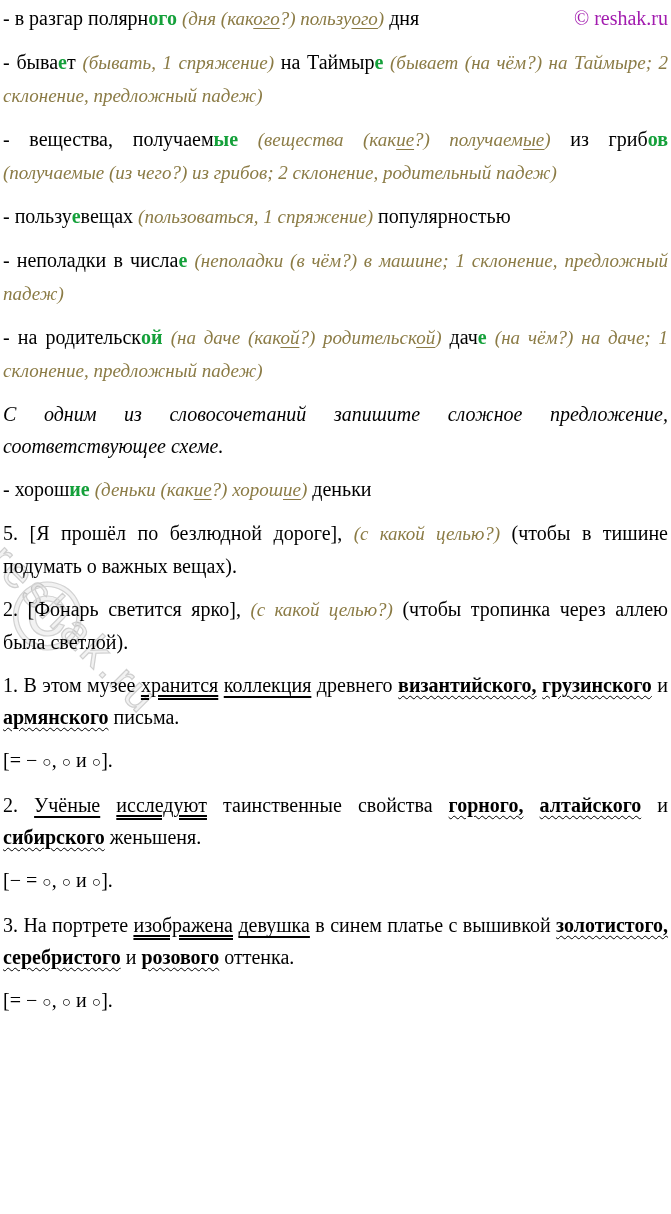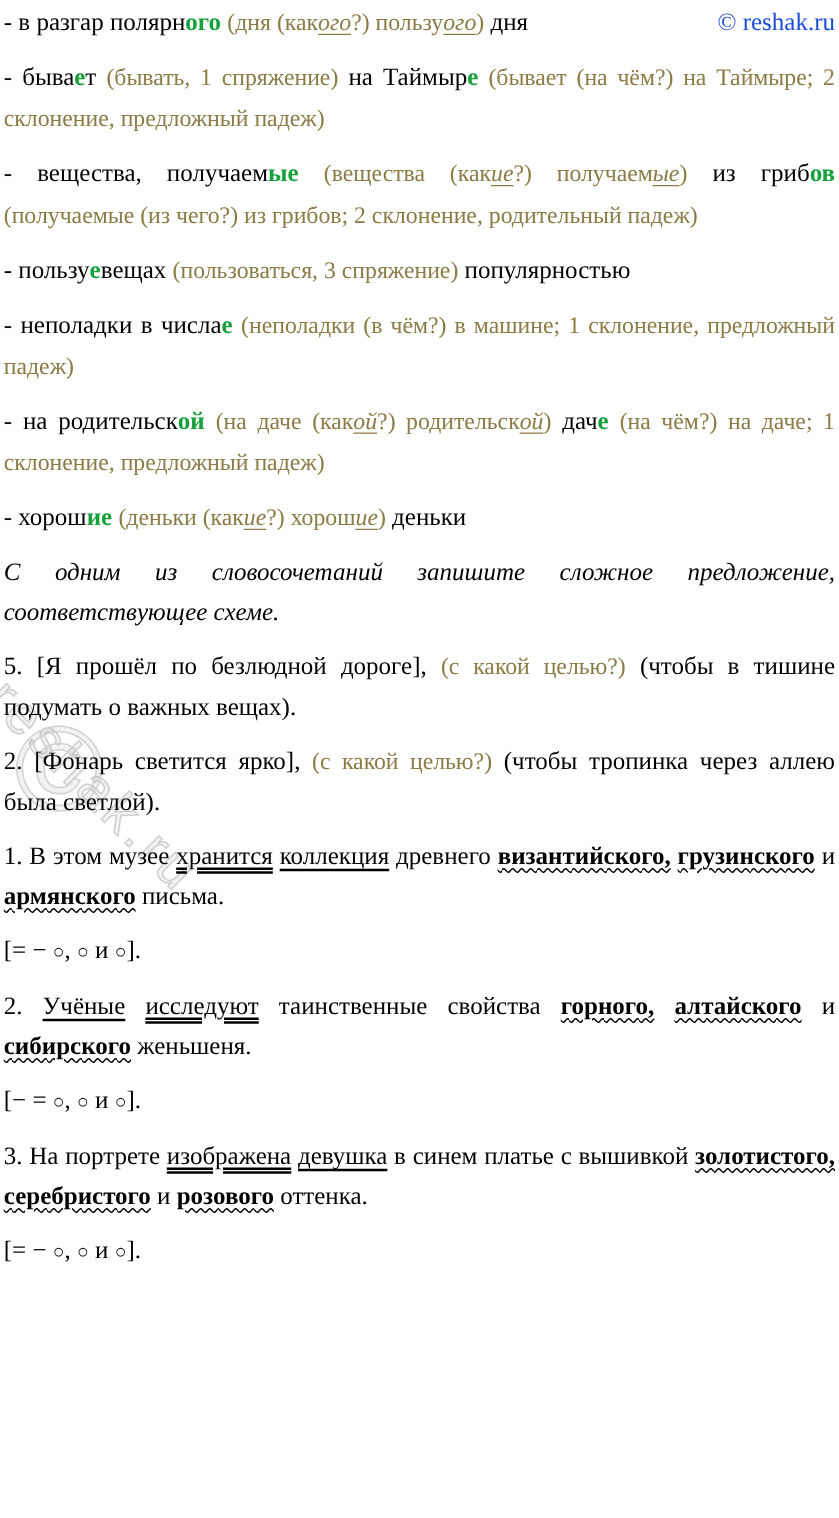--- a/index.html
+++ b/index.html
@@ -19,34 +19,34 @@
   p.para {
     margin: 0 0 11px 0;
     text-align: justify;
   }
   p.para:last-child { margin-bottom: 0; }
   p.scheme { text-align: left; }
 
   
   .r-plain { }
   .r-green { color: var(--green, #14a03a); font-weight: bold; }
-  .r-ann   { color: var(--olive, #8b7b45); font-size: 0.95em; }
+  .r-ann   { color: var(--olive, #8b7b45); font-style: italic; font-size: 0.95em; }
   .r-annu  { color: var(--olive, #8b7b45); font-style: italic; font-size: 0.95em;
              text-decoration: underline; text-underline-offset: 3px; }
   .r-it    { font-style: italic; }
   .r-u1    { text-decoration: underline; text-decoration-thickness: 1.5px; text-underline-offset: 4px; }
   .r-u2    { text-decoration: underline double; text-underline-offset: 3px; }
   .r-wavy  { text-decoration: underline; text-decoration-style: wavy;
              text-decoration-thickness: 1px; text-underline-offset: 3px; font-weight: bold; }
   .r-circ  { font-size: 0.78em; }
 
   .corner {
     float: right;
     font-style: normal;
-    color: #1d4ed8;
+    color: #a21caf;
   }
 
   
   .wm-layer { position: absolute; inset: 0; z-index: 0; pointer-events: none; }
   .wm-text {
     position: absolute;
     left: 8px;
     top: 540px;
     transform: rotate(45deg);
     transform-origin: left top;
@@ -79,26 +79,26 @@
   </div>
 
   <div class="content">
 
     <p class="para">
       <span class="corner">© reshak.ru</span><span><span class="r-plain">- в разгар полярн</span><span class="r-green">ого</span><span class="r-plain"> </span><span class="r-ann">(дня (как</span><span class="r-annu">ого</span><span class="r-ann">?) пользу</span><span class="r-annu">ого</span><span class="r-ann">)</span><span class="r-plain"> дня</span></span>
     </p>
 
     <p class="para"><span class="r-plain">- быва</span><span class="r-green">е</span><span class="r-plain">т </span><span class="r-ann">(бывать, 1 спряжение)</span><span class="r-plain"> на Таймыр</span><span class="r-green">е</span><span class="r-plain"> </span><span class="r-ann">(бывает (на чём?) на Таймыре; 2 склонение, предложный падеж)</span></p>
     <p class="para"><span class="r-plain">- вещества, получаем</span><span class="r-green">ые</span><span class="r-plain"> </span><span class="r-ann">(вещества (как</span><span class="r-annu">ие</span><span class="r-ann">?) получаем</span><span class="r-annu">ые</span><span class="r-ann">)</span><span class="r-plain"> из гриб</span><span class="r-green">ов</span><span class="r-plain"> </span><span class="r-ann">(получаемые (из чего?) из грибов; 2 склонение, родительный падеж)</span></p>
-    <p class="para"><span class="r-plain">- пользу</span><span class="r-green">е</span><span class="r-plain">вещах </span><span class="r-ann">(пользоваться, 3 спряжение)</span><span class="r-plain"> популярностью</span></p>
+    <p class="para"><span class="r-plain">- пользу</span><span class="r-green">е</span><span class="r-plain">вещах </span><span class="r-ann">(пользоваться, 1 спряжение)</span><span class="r-plain"> популярностью</span></p>
     <p class="para"><span class="r-plain">- неполадки в числа</span><span class="r-green">е</span><span class="r-plain"> </span><span class="r-ann">(неполадки (в чём?) в машине; 1 склонение, предложный падеж)</span></p>
     <p class="para"><span class="r-plain">- на родительск</span><span class="r-green">ой</span><span class="r-plain"> </span><span class="r-ann">(на даче (как</span><span class="r-annu">ой</span><span class="r-ann">?) родительск</span><span class="r-annu">ой</span><span class="r-ann">)</span><span class="r-plain"> дач</span><span class="r-green">е</span><span class="r-plain"> </span><span class="r-ann">(на чём?) на даче; 1 склонение, предложный падеж)</span></p>
+    <p class="para"><span class="r-it">С одним из словосочетаний запишите сложное предложение, соответствующее схеме.</span></p>
+
     <p class="para"><span class="r-plain">- хорош</span><span class="r-green">ие</span><span class="r-plain"> </span><span class="r-ann">(деньки (как</span><span class="r-annu">ие</span><span class="r-ann">?) хорош</span><span class="r-annu">ие</span><span class="r-ann">)</span><span class="r-plain"> деньки</span></p>
-
-    <p class="para"><span class="r-it">С одним из словосочетаний запишите сложное предложение, соответствующее схеме.</span></p>
 
     <p class="para"><span class="r-plain">5. [Я прошёл по безлюдной дороге], </span><span class="r-ann">(с какой целью?)</span><span class="r-plain"> (чтобы в тишине подумать о важных вещах).</span></p>
     <p class="para"><span class="r-plain">2. [Фонарь светится ярко], </span><span class="r-ann">(с какой целью?)</span><span class="r-plain"> (чтобы тропинка через аллею была светлой).</span></p>
 
 
     <p class="para"><span class="r-plain">1. В этом музее </span><span class="r-u2">хранится</span><span class="r-plain"> </span><span class="r-u1">коллекция</span><span class="r-plain"> древнего </span><span class="r-wavy">византийского,</span><span class="r-plain"> </span><span class="r-wavy">грузинского</span><span class="r-plain"> и </span><span class="r-wavy">армянского</span><span class="r-plain"> письма.</span></p>
     <p class="para scheme"><span class="r-plain">[= − </span><span class="r-circ">○</span><span class="r-plain">, </span><span class="r-circ">○</span><span class="r-plain"> и </span><span class="r-circ">○</span><span class="r-plain">].</span></p>
 
     <p class="para"><span class="r-plain">2. </span><span class="r-u1">Учёные</span><span class="r-plain"> </span><span class="r-u2">исследуют</span><span class="r-plain"> таинственные свойства </span><span class="r-wavy">горного,</span><span class="r-plain"> </span><span class="r-wavy">алтайского</span><span class="r-plain"> и </span><span class="r-wavy">сибирского</span><span class="r-plain"> женьшеня.</span></p>
     <p class="para scheme"><span class="r-plain">[− = </span><span class="r-circ">○</span><span class="r-plain">, </span><span class="r-circ">○</span><span class="r-plain"> и </span><span class="r-circ">○</span><span class="r-plain">].</span></p>

